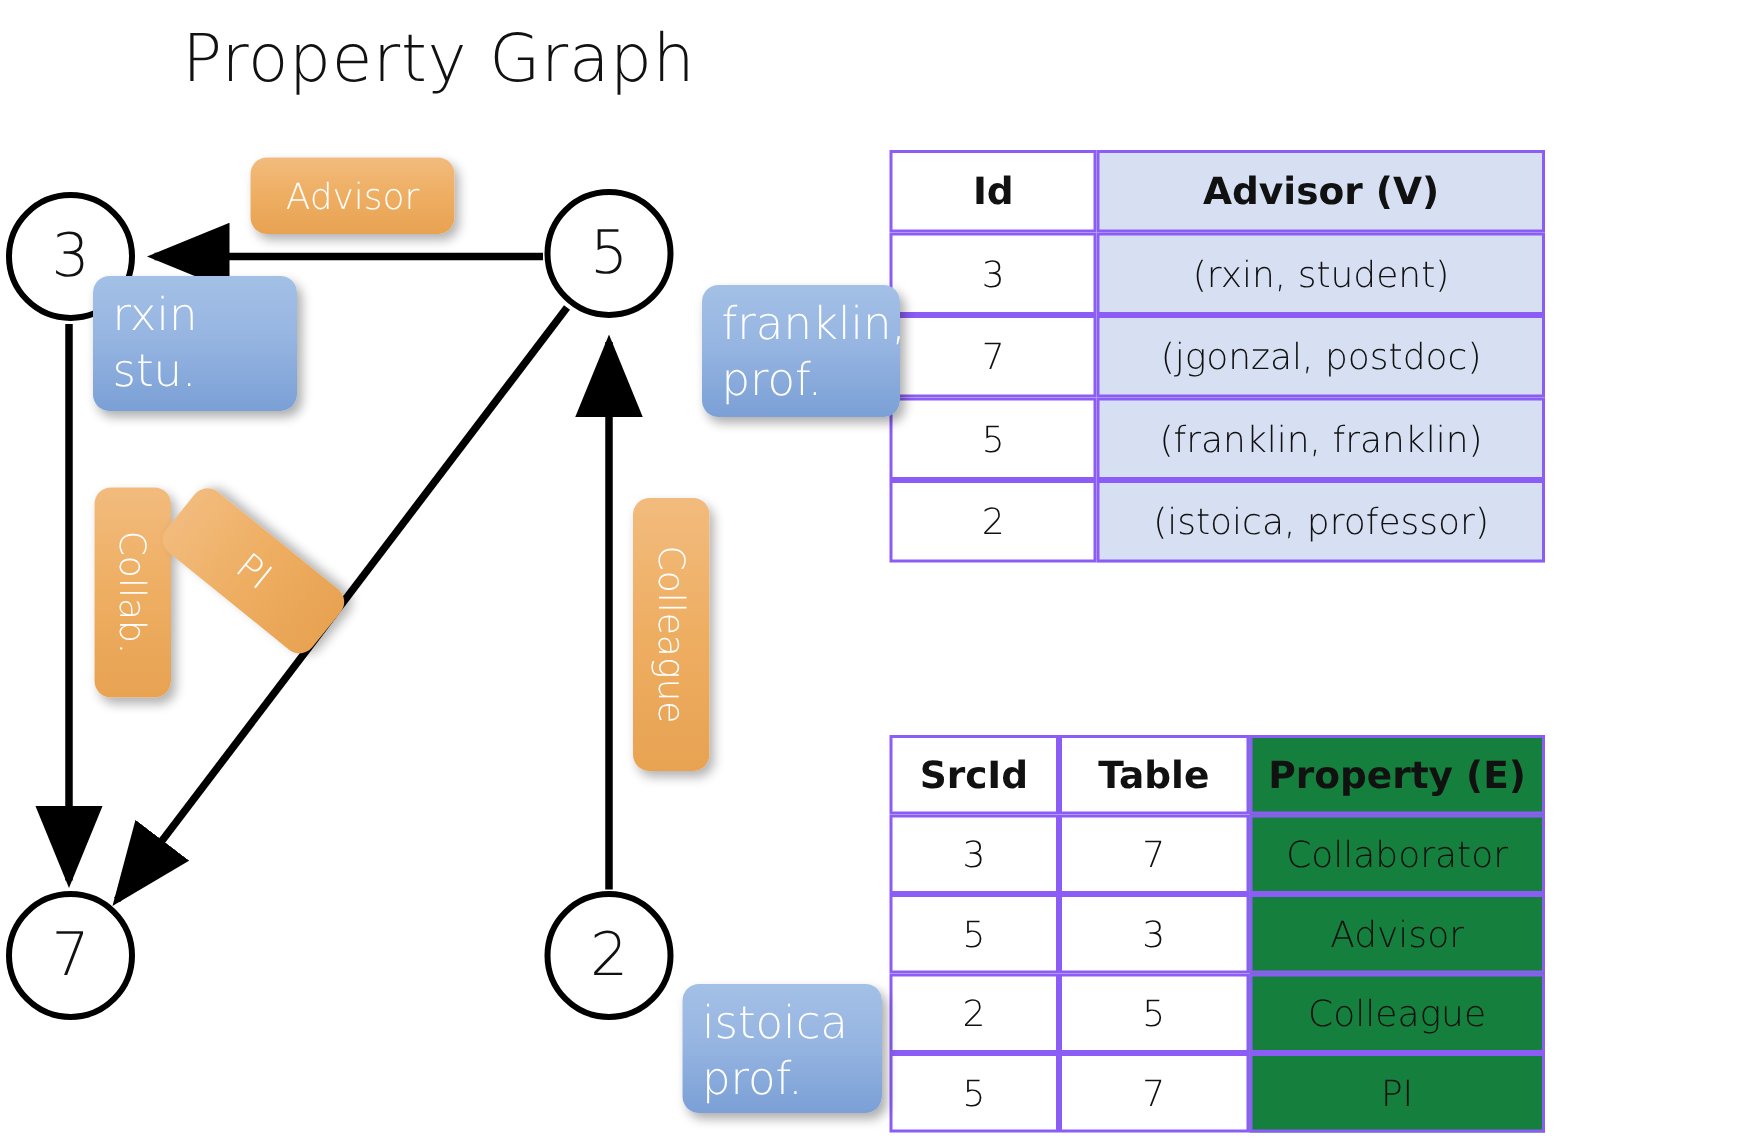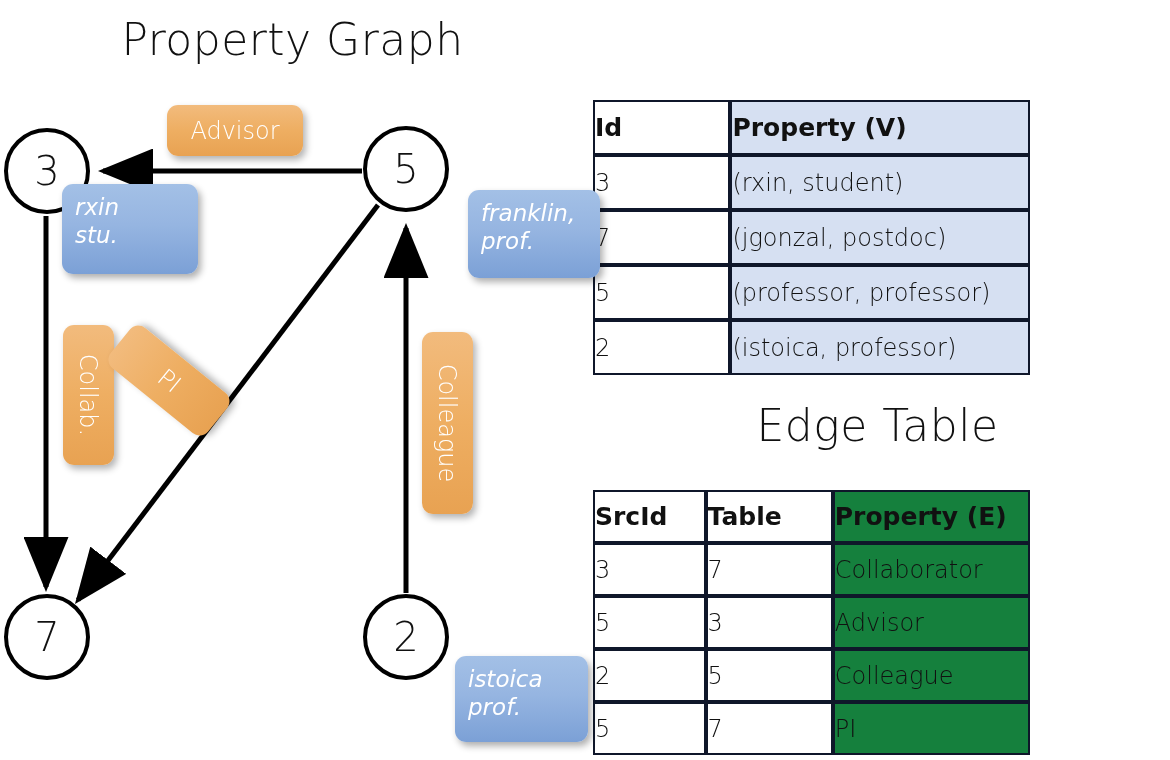--- a/index.html
+++ b/index.html
@@ -67,26 +67,25 @@
 
   
   .prop-box {
     position: absolute;
     border-radius: 11px;
     background: linear-gradient(to bottom, #a3c0e6 0%, #96b5e1 45%, #7ba0d6 100%);
     box-shadow: 3px 4px 7px rgba(0,0,0,0.32);
     color: #ffffff;
     font-family: "DejaVu Sans", sans-serif;
     font-weight: 300;
-    font-size: 23px;
+    font-size: 30px;
     line-height: 1.22;
     padding: 9px 0 23px 13px;
     box-sizing: border-box;
     z-index: 7;
-    font-style: italic;
   }
   .prop-box span { display: block; }
 
   
   .edge-label {
     position: absolute;
     border-radius: 11px;
     background: linear-gradient(to bottom, #f2bb7d 0%, #eeae62 50%, #e8a252 100%);
     box-shadow: 3px 4px 7px rgba(0,0,0,0.3);
     color: #ffffff;
@@ -108,22 +107,22 @@
 
   
   .tbl {
     position: absolute;
     border-collapse: separate;
     border-spacing: 0;
     font-family: "DejaVu Sans", sans-serif;
     font-weight: 300;
   }
   .tbl td, .tbl th {
-    border: 2px solid #0f172a;
-    text-align: left;
+    border: 2px solid #8b5cf6;
+    text-align: center;
     font-weight: 300;
     font-size: 24px;
     color: #111;
     padding: 0;
     box-sizing: border-box;
   }
   .tbl th {
     font-weight: 700;
     font-size: 25px;
   }
@@ -144,21 +143,20 @@
   #edge-table .col-prop { width: 244px; }
 </style>
 </head>
 <body>
 
 <div id="root">
 
   <div class="big-title" id="title-property-graph">Property Graph</div>
 
 
-  <div class="big-title" id="title-edge-table">Edge Table</div>
 
   <div id="graph-panel">
 
     <svg id="graph-svg" viewBox="0 0 585 760">
       <defs>
         <marker id="arrowhead" markerWidth="11" markerHeight="9" refX="10" refY="4.5" orient="auto" markerUnits="strokeWidth">
           <path d="M0,0 L11,4.5 L0,9 z" fill="#000"></path>
         </marker>
       </defs>
 
@@ -217,35 +215,35 @@
 
     <div class="edge-label" style="left:422px; top:332px; width:51px; height:182px;">
       <span class="vtext">Colleague</span>
     </div>
   </div>
 
   <table class="tbl" id="vertex-table">
     <thead>
       <tr>
         <th class="cell-white col-id">Id</th>
-        <th class="cell-blue col-prop sep-left">Property (V)</th>
+        <th class="cell-blue col-prop sep-left">Advisor (V)</th>
       </tr>
     </thead>
     <tbody>
       <tr>
         <td class="cell-white col-id">3</td>
         <td class="cell-blue col-prop sep-left">(rxin, student)</td>
       </tr>
       <tr>
         <td class="cell-white col-id">7</td>
         <td class="cell-blue col-prop sep-left">(jgonzal, postdoc)</td>
       </tr>
       <tr>
         <td class="cell-white col-id">5</td>
-        <td class="cell-blue col-prop sep-left">(professor, professor)</td>
+        <td class="cell-blue col-prop sep-left">(franklin, franklin)</td>
       </tr>
       <tr>
         <td class="cell-white col-id">2</td>
         <td class="cell-blue col-prop sep-left">(istoica, professor)</td>
       </tr>
     </tbody>
   </table>
 
   <table class="tbl" id="edge-table">
     <thead>

